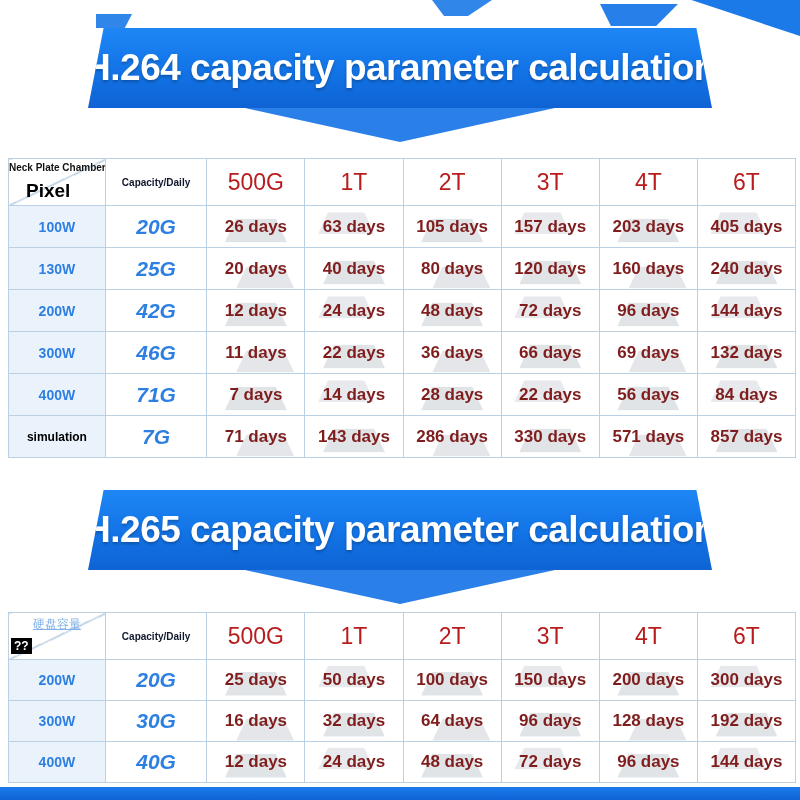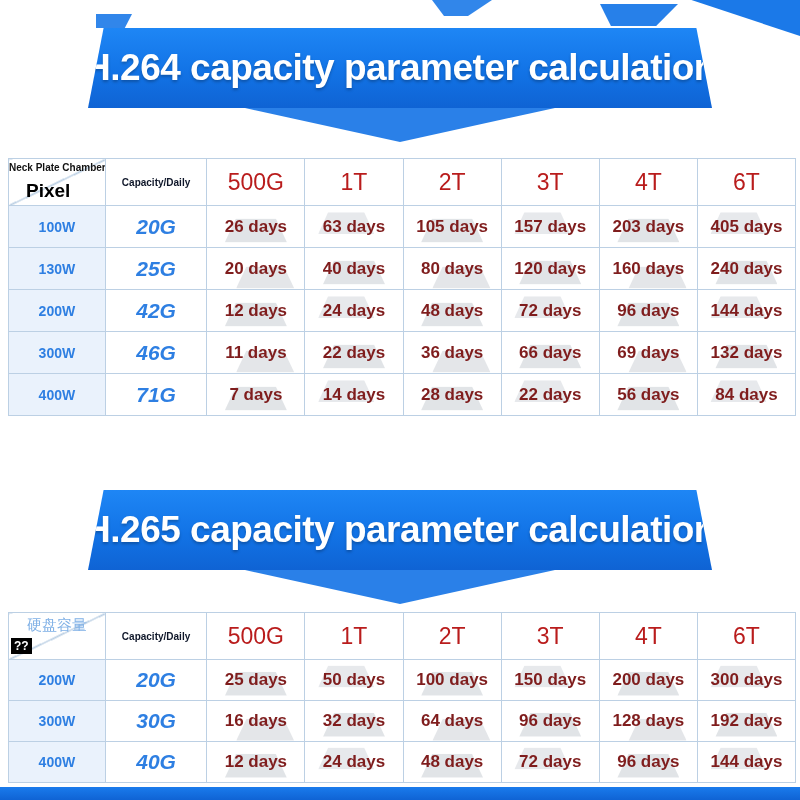--- a/index.html
+++ b/index.html
@@ -80,21 +80,21 @@
     position:relative;
     background-image:linear-gradient(to bottom right,
       transparent calc(50% - 0.8px), #bcd0e4 calc(50% - 0.8px),
       #bcd0e4 calc(50% + 0.8px), transparent calc(50% + 0.8px));
   }
   .corner-top{
     position:absolute;top:3px;left:0;width:100%;
     font-size:10px;font-weight:700;color:#111;
     white-space:nowrap;
   }
-  #table2 .corner-top{color:#7fb0e6;font-weight:400;font-size:15px;}
+  #table2 .corner-top{color:#7fb0e6;font-weight:400;font-size:12px;text-decoration:underline;}
   .corner-bottom{
     position:absolute;bottom:3px;left:17px;
     font-size:19px;font-weight:800;color:#000;
   }
   .corner-bottom.tofu-box{
     background:#000;color:#fff;
     font-size:12px;font-weight:700;
     padding:1px 3px;bottom:5px;left:2px;
   }
 
@@ -220,20 +220,30 @@
         <tr>
           <td class="pixel-cell">400W</td>
           <td class="daily-cell">71G</td>
           <td class="value-cell">7 days</td>
           <td class="value-cell">14 days</td>
           <td class="value-cell">28 days</td>
           <td class="value-cell">22 days</td>
           <td class="value-cell">56 days</td>
           <td class="value-cell">84 days</td>
         </tr>
+        <tr>
+          <td class="pixel-cell small-label">simulation</td>
+          <td class="daily-cell">7G</td>
+          <td class="value-cell">71 days</td>
+          <td class="value-cell">143 days</td>
+          <td class="value-cell">286 days</td>
+          <td class="value-cell">330 days</td>
+          <td class="value-cell">571 days</td>
+          <td class="value-cell">857 days</td>
+        </tr>
       </tbody>
     </table>
 
   <div class="banner banner-2">
     <h1>H.265 capacity parameter calculation</h1>
   </div>
   <div class="banner-tri tri-2"></div>
 
   <table class="calc-table" id="table2">
       <colgroup>

